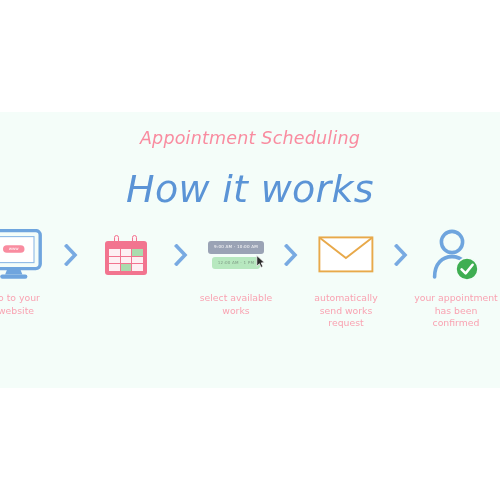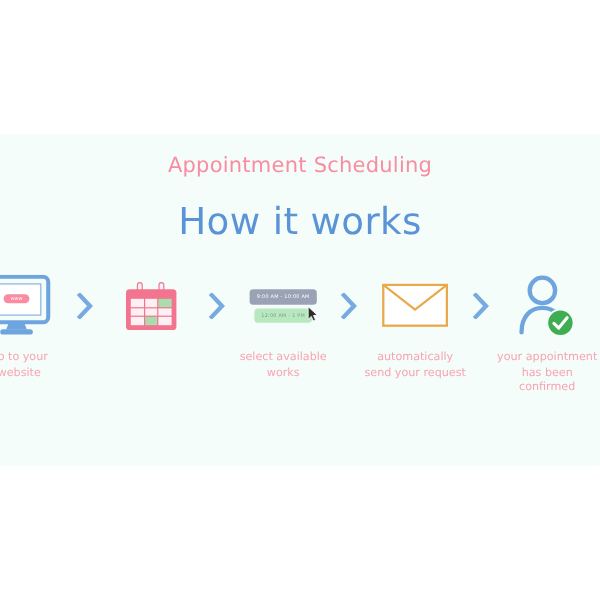--- a/index.html
+++ b/index.html
@@ -19,30 +19,31 @@
     position: absolute;
     left: 0; top: 112px;
     width: 500px; height: 276px;
     background: #f4fdf9;
   }
   #titles {
     position: absolute;
     left: 0; top: 130px;
     width: 500px;
     text-align: center;
+    font-style: italic;
   }
   #subtitle {
     font-size: 17.5px;
     color: #f98ca0;
     letter-spacing: 0.2px;
     line-height: 1;
   }
   #maintitle {
     margin-top: 22px;
-    font-size: 31px;
+    font-size: 38px;
     color: #5b94d6;
     letter-spacing: 0.3px;
     line-height: 1;
   }
   
   #steps {
     position: absolute;
     left: 0; top: 228px;
     width: 500px;
     display: flex;
@@ -203,21 +204,21 @@
       </svg>
     </div>
 
     <div class="step">
       <div class="art">
         <svg width="56" height="38" viewBox="0 0 56 38">
           <rect x="1.4" y="1.4" width="53" height="34" fill="#ffffff" stroke="#e8a94a" stroke-width="1.9"></rect>
           <path d="M1.4 1.4 L27.9 22 L54.4 1.4" fill="none" stroke="#e8a94a" stroke-width="1.9"></path>
         </svg>
       </div>
-      <div class="caption">automatically send your request</div>
+      <div class="caption">automatically send works request</div>
     </div>
 
     <div class="chev">
       <svg width="14" height="22" viewBox="0 0 14 22">
         <path d="M2.5 2 L11 11 L2.5 20" fill="none" stroke="#78aae2" stroke-width="3.6" stroke-linecap="square" stroke-linejoin="miter"></path>
       </svg>
     </div>
 
     <div class="step">
       <div class="art">

